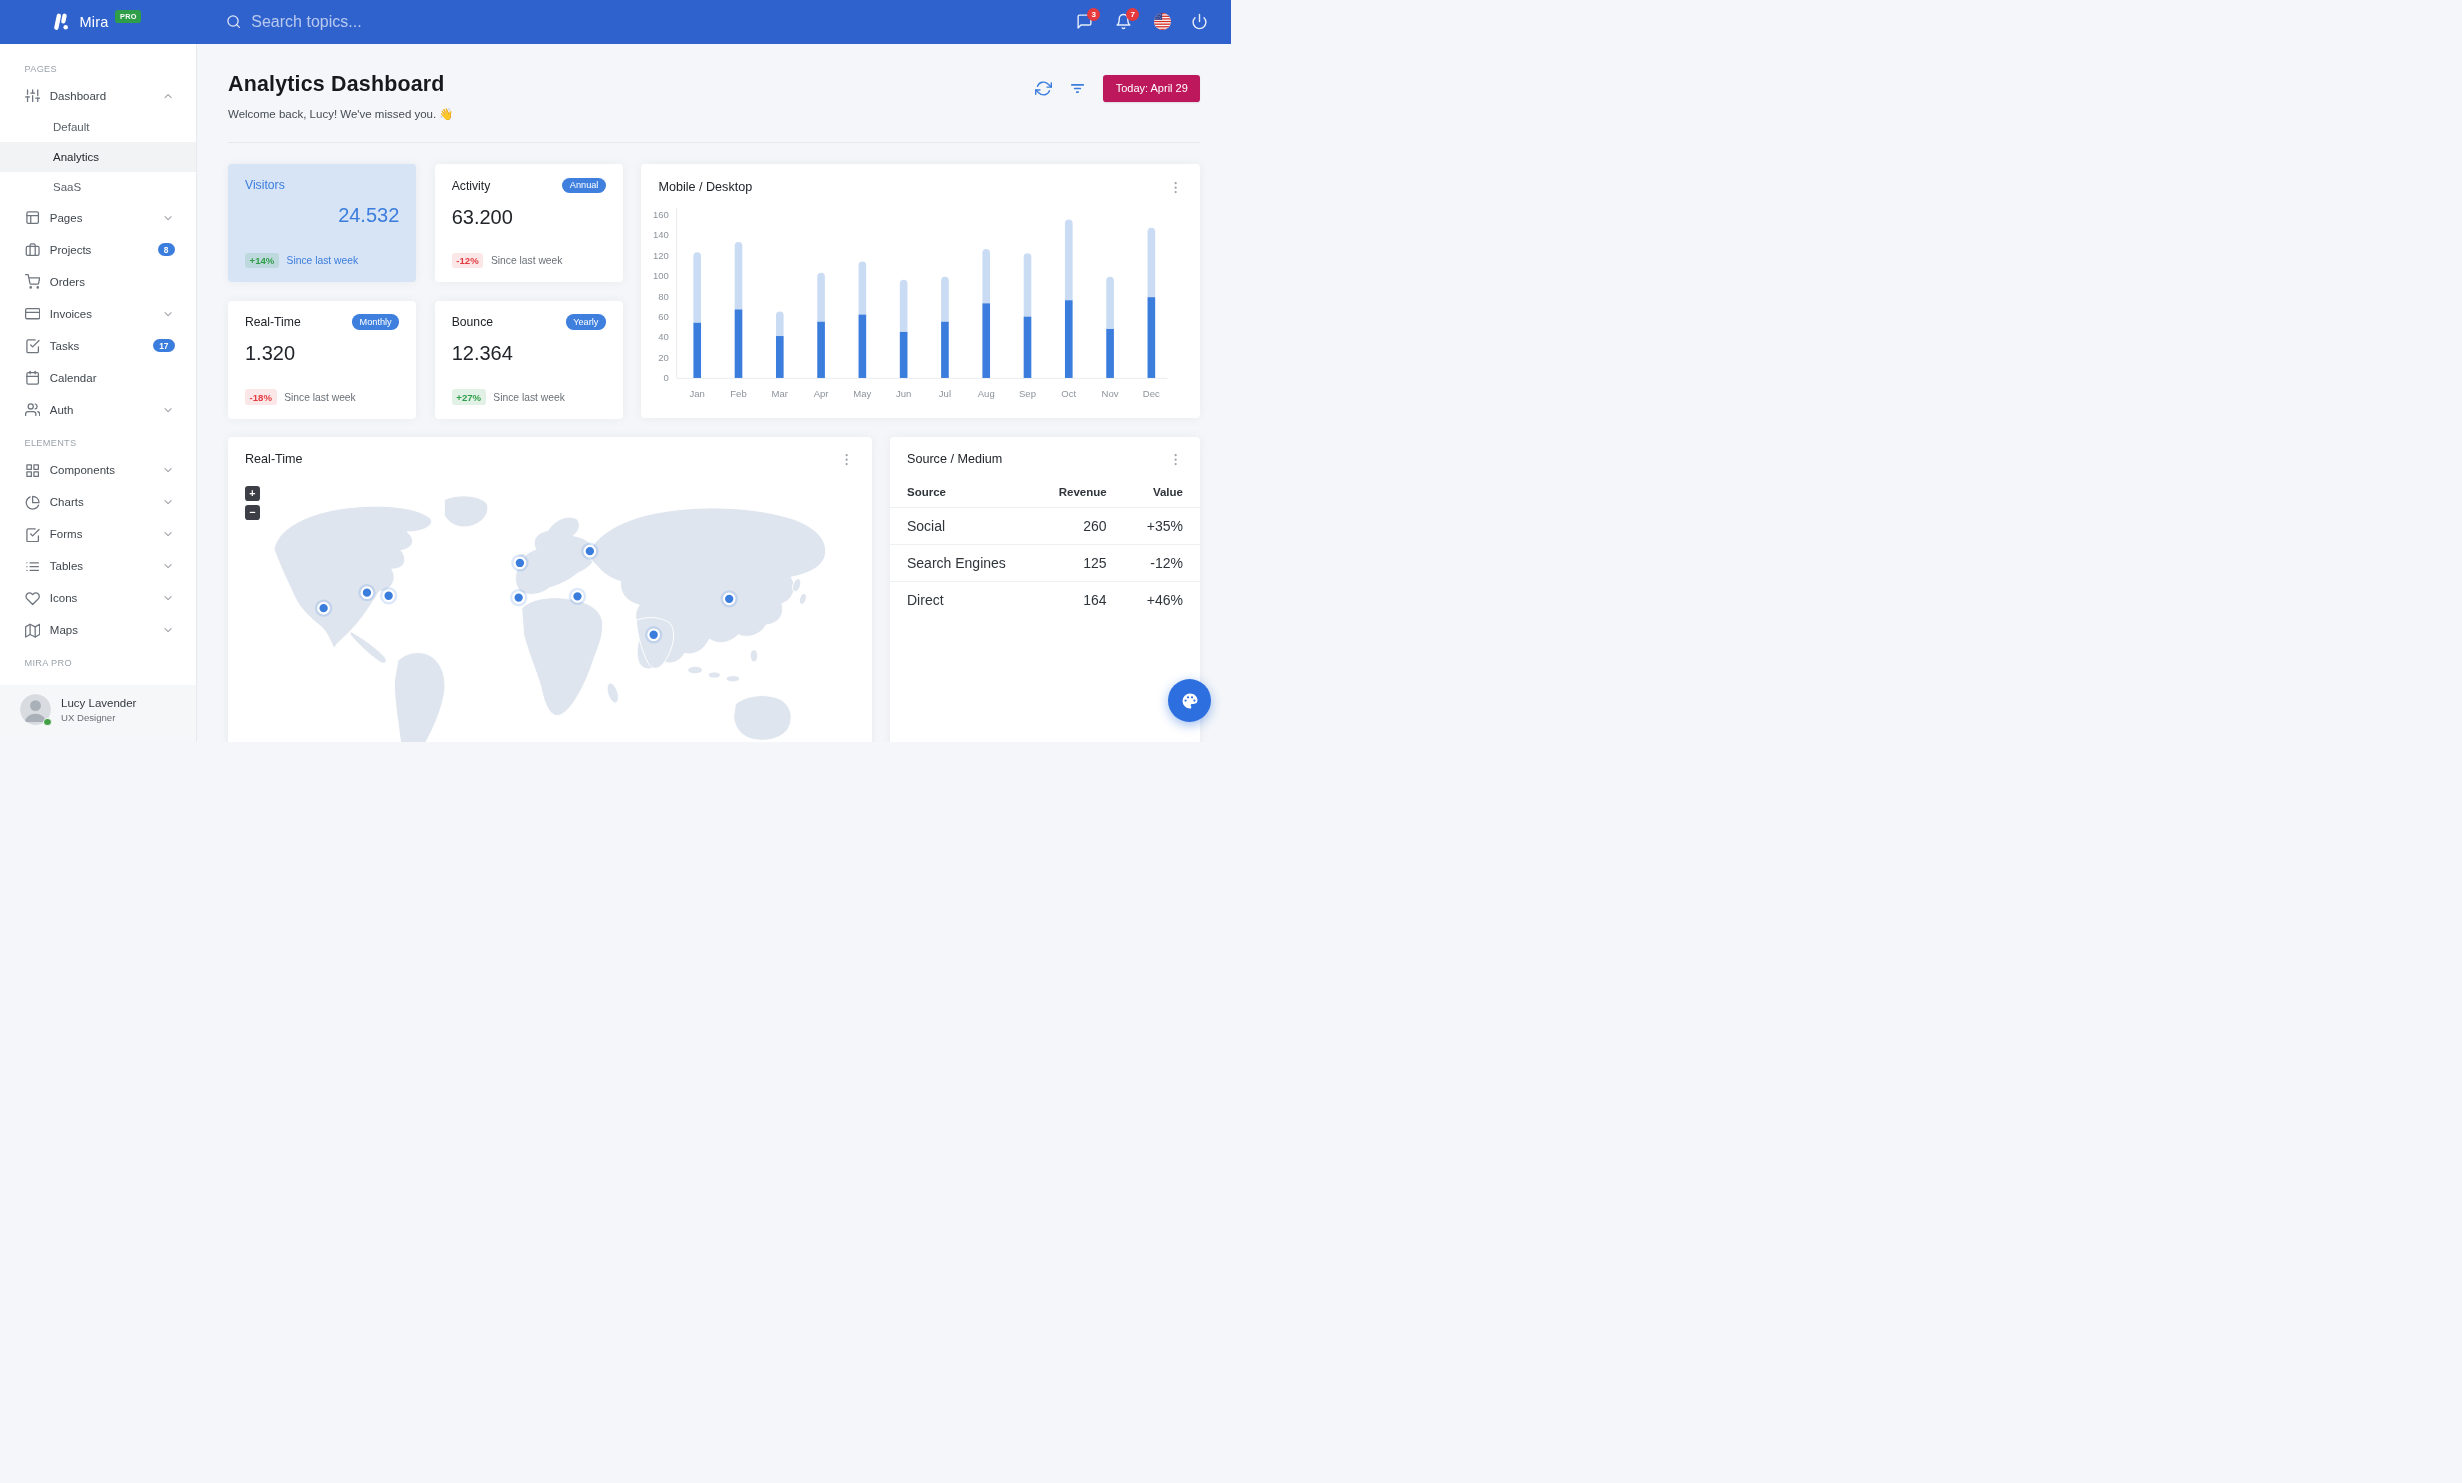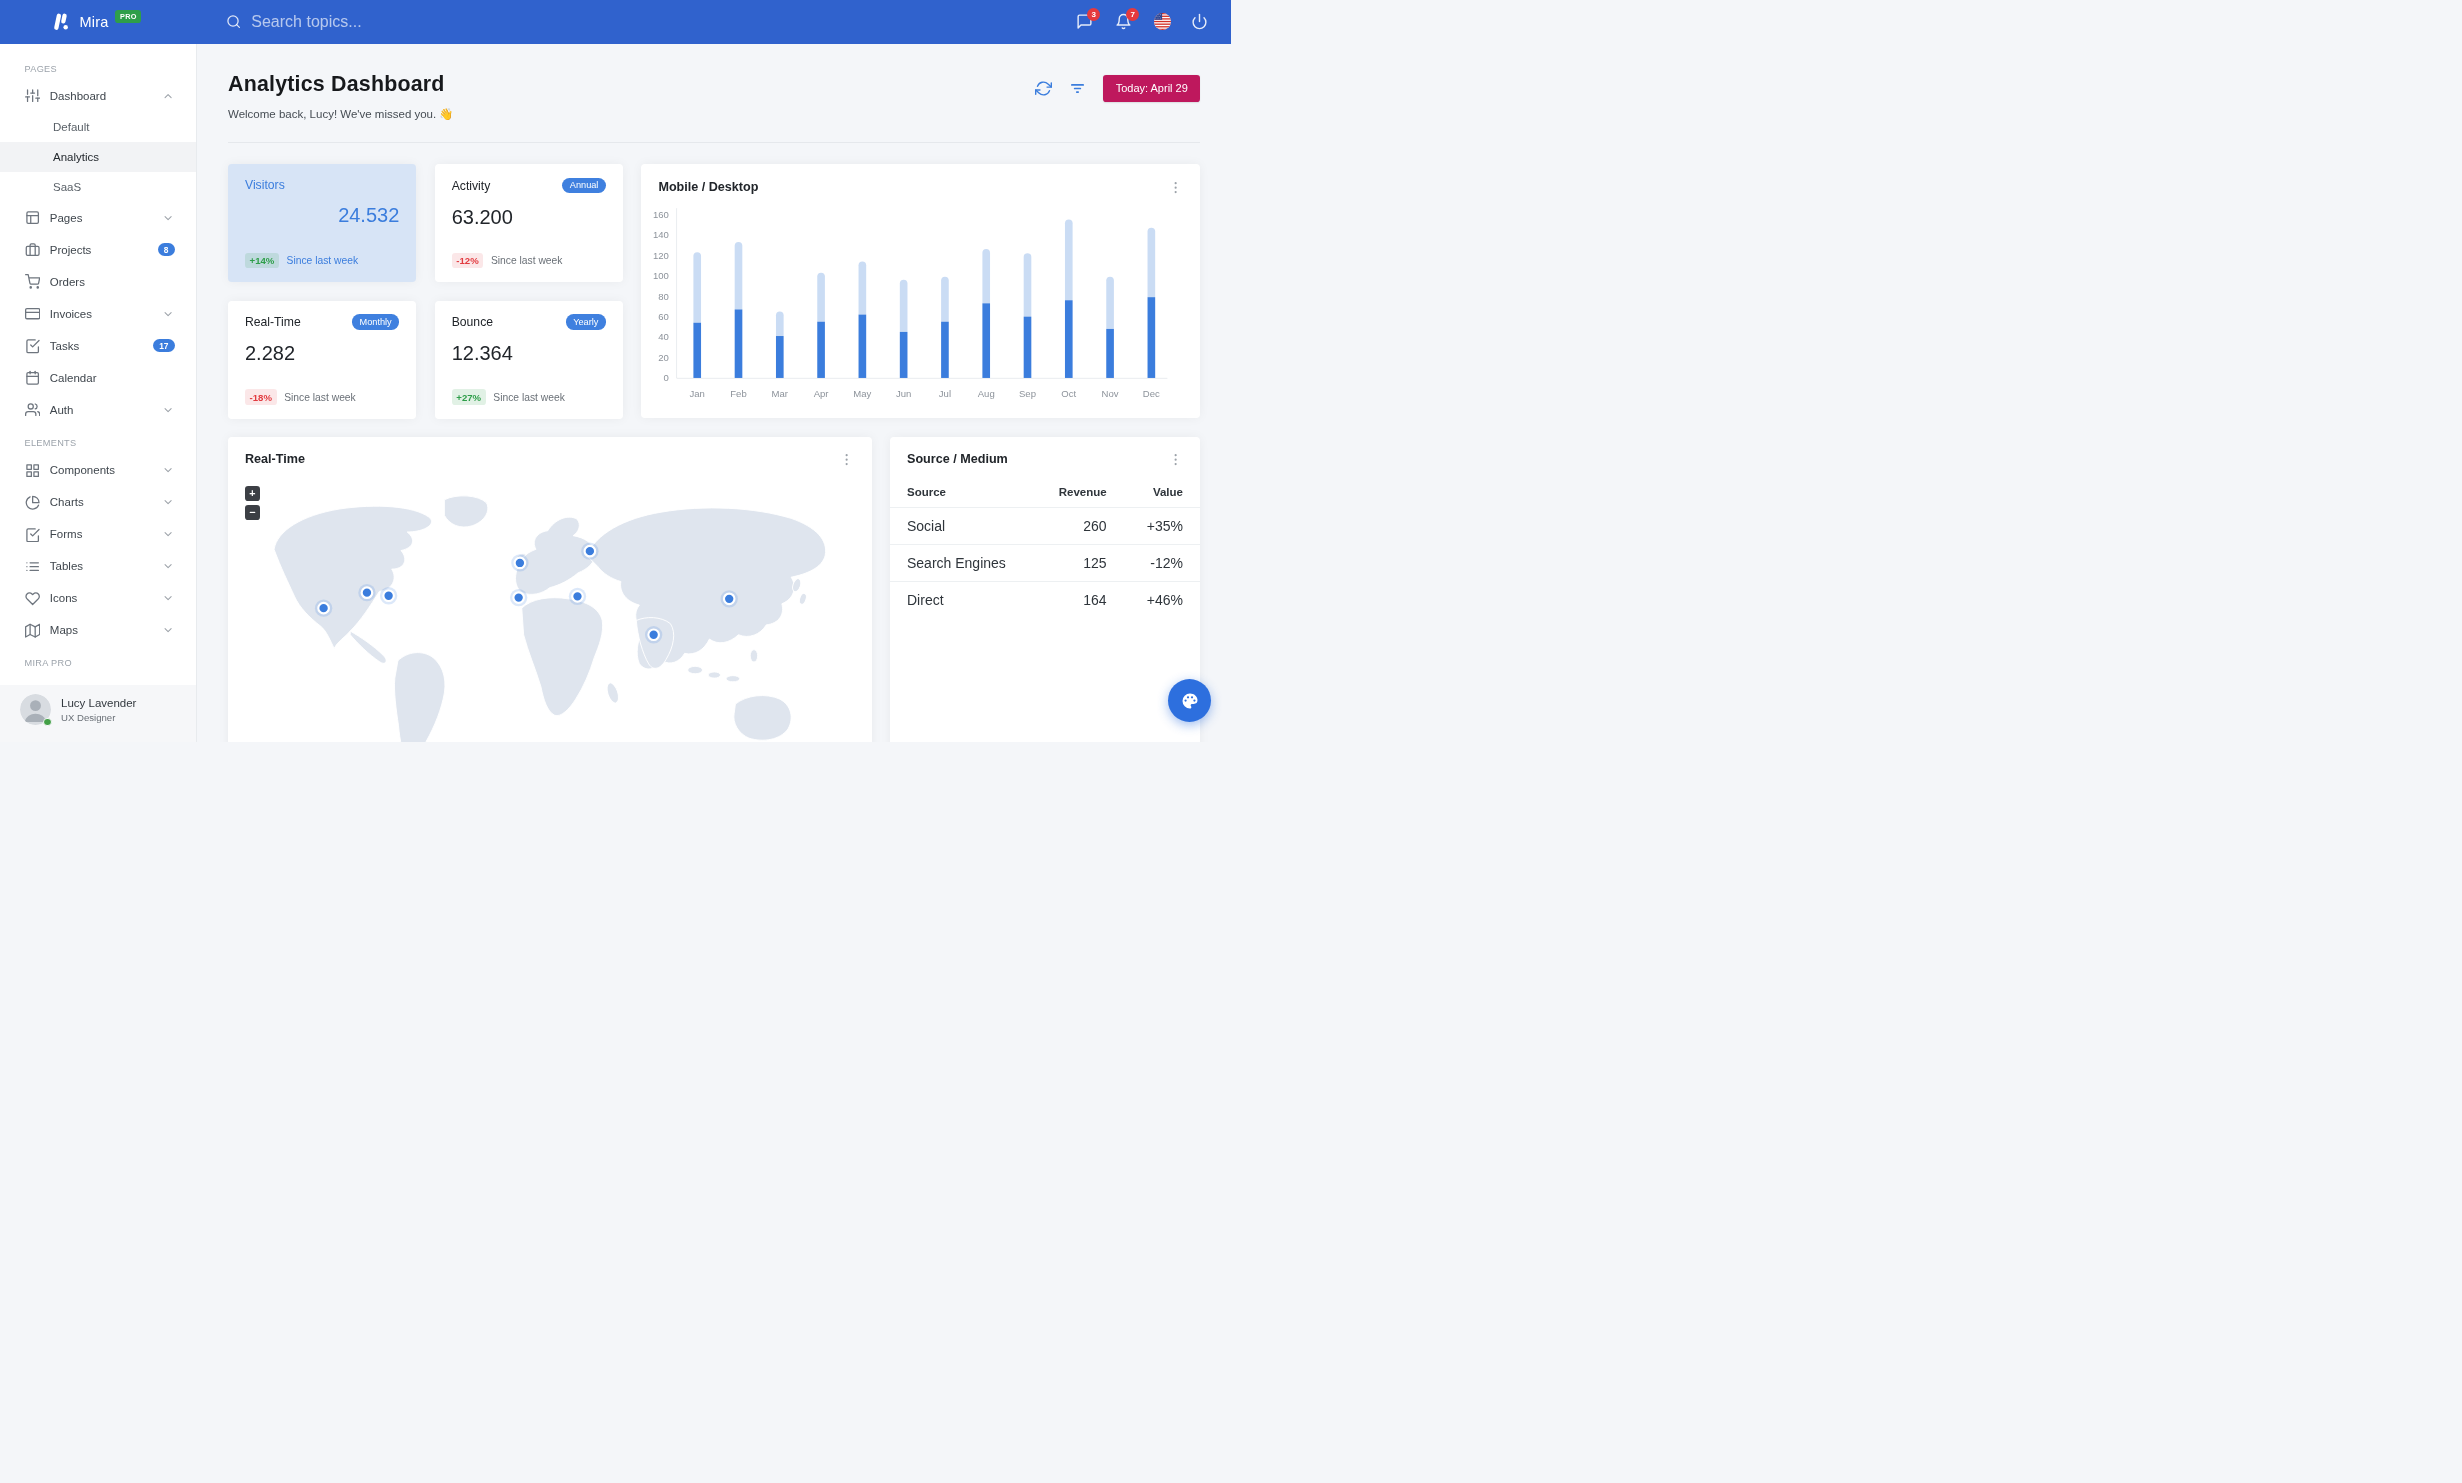--- a/index.html
+++ b/index.html
@@ -117,21 +117,21 @@
   .stat-foot { margin-top:auto; display:flex; align-items:center; gap:7.6px; font-size:10.3px; color:#6A7077; }
   .delta { font-size:9.6px; font-weight:700; padding:2.3px 4.6px; border-radius:3.1px; }
   .delta.pos { color:#2E9E49; background:rgba(46,158,73,.14); }
   .delta.neg { color:#E23B40; background:rgba(226,59,64,.12); }
   .stat-card.primary { background:#D7E4F6;text-align:right; }
   .stat-card.primary .stat-title,
   .stat-card.primary .stat-value,
   .stat-card.primary .stat-foot { color:#3B7DDD; }
 
   .panel-head { display:flex; align-items:flex-start; padding:15.3px 17px 0 17px; }
-  .panel-title { font-size:12.6px; font-weight:700; color:#21252A; }
+  .panel-title { font-size:12.6px; font-weight:400; color:#21252A; }
   .kebab { margin-left:auto; width:15.3px; height:15.3px; color:#9BA1A8; cursor:pointer; }
   .kebab svg { width:15.3px; height:15.3px; }
 
   .chart-card { height:254px; }
   .chart-body { padding:4.6px 7.6px 0 4.6px; }
 
   .row2 { display:grid; grid-template-columns:1fr 310px; gap:18.4px; margin-top:18.4px; height:428px; }
   .map-card { position:relative; overflow:hidden; }
   .map-area { padding:7.6px 12.2px 0 12.2px; }
   .map-zoom { position:absolute; left:17px; top:49px; display:flex; flex-direction:column; gap:4.6px; z-index:5; }
@@ -521,21 +521,21 @@
           <div class="stat-foot">
             <span class="delta neg">-12%</span>
             <span>Since last week</span>
           </div>
         </div>
         <div class="card stat-card">
           <div class="stat-head">
             <span class="stat-title">Real-Time</span>
             <span class="pill">Monthly</span>
           </div>
-          <div class="stat-value">2.282</div>
+          <div class="stat-value">1.320</div>
           <div class="stat-foot">
             <span class="delta neg">-18%</span>
             <span>Since last week</span>
           </div>
         </div>
         <div class="card stat-card">
           <div class="stat-head">
             <span class="stat-title">Bounce</span>
             <span class="pill">Yearly</span>
           </div>

